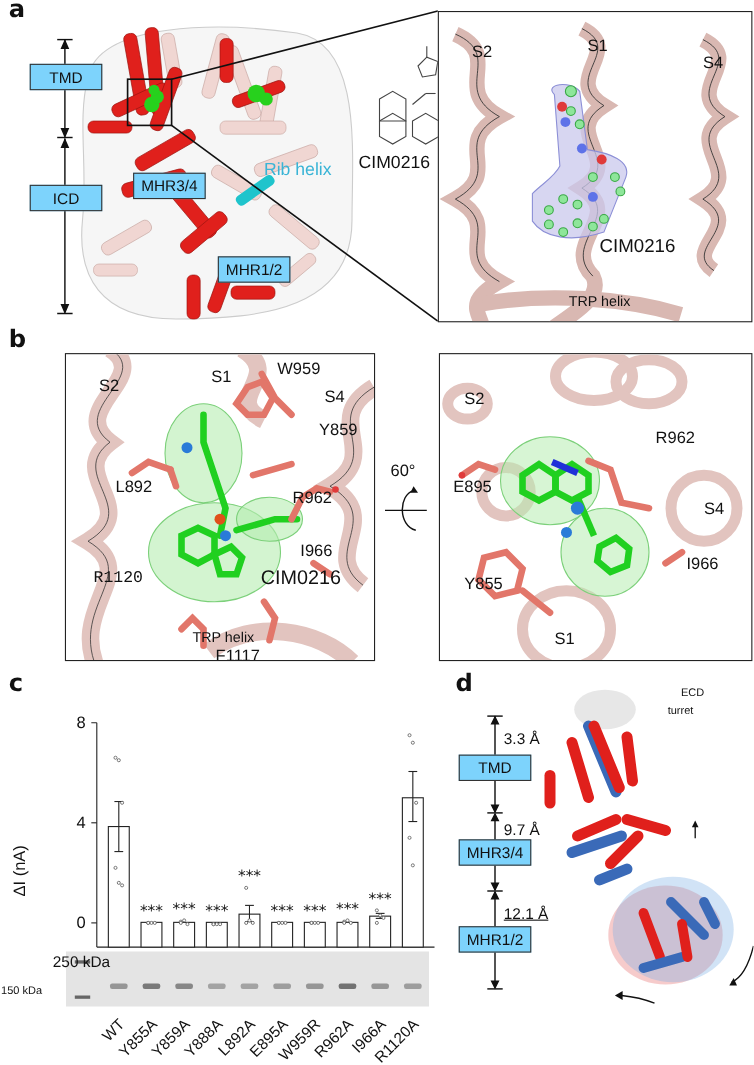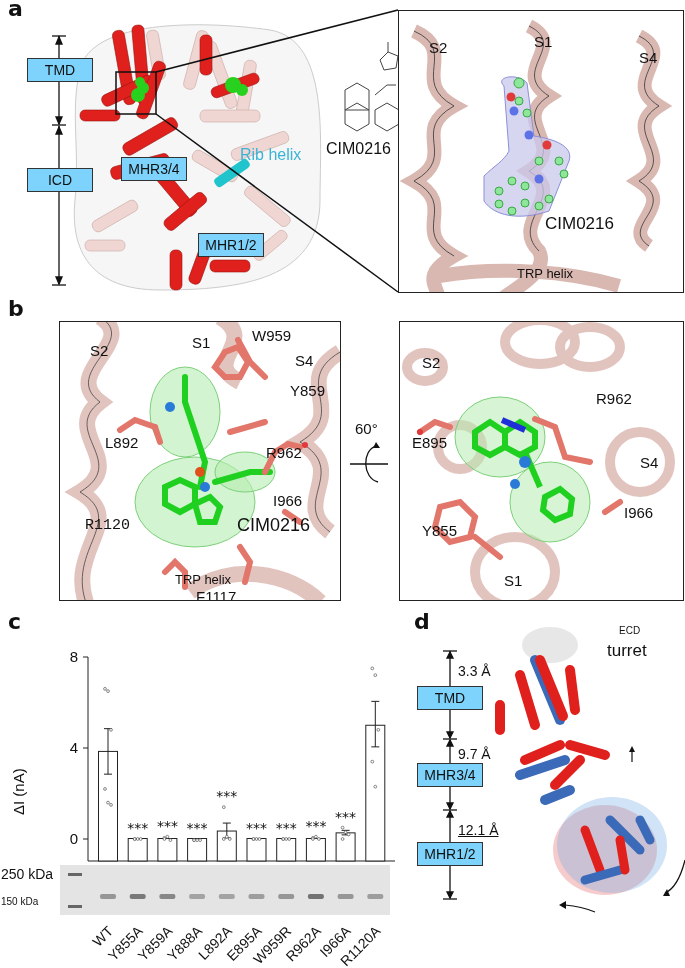--- a/index.html
+++ b/index.html
@@ -346,21 +346,21 @@
       <rect x="99.4" y="29" width="16" height="5" rx="2" fill="#555" fill-opacity="0.65"></rect>
       <rect x="129.1" y="29" width="16" height="5" rx="2" fill="#555" fill-opacity="0.45"></rect>
       <rect x="158.8" y="29" width="16" height="5" rx="2" fill="#555" fill-opacity="0.45"></rect>
       <rect x="188.5" y="29" width="16" height="5" rx="2" fill="#555" fill-opacity="0.5"></rect>
       <rect x="218.2" y="29" width="16" height="5" rx="2" fill="#555" fill-opacity="0.55"></rect>
       <rect x="247.89999999999998" y="29" width="16" height="5" rx="2" fill="#555" fill-opacity="0.8"></rect>
       <rect x="277.6" y="29" width="16" height="5" rx="2" fill="#555" fill-opacity="0.55"></rect>
       <rect x="307.3" y="29" width="16" height="5" rx="2" fill="#555" fill-opacity="0.5"></rect>
     </svg>
 </div>
-<div class="lbl" style="left:1px;top:866px;font-size:14px;">250 kDa</div>
+<div class="lbl" style="left:1px;top:866px;font-size:14px;padding-left:47px;">250 kDa</div>
 <div class="lbl" style="left:1px;top:896px;font-size:10px;">150 kDa</div>
 
 <div class="panel-letter" style="left:414px;top:609px;">d</div>
 
 <svg width="685" height="968" style="pointer-events:none">
   <g stroke="#111" stroke-width="1.3" fill="#111">
     <line x1="443" y1="651" x2="457" y2="651"></line>
     <line x1="450" y1="651" x2="450" y2="738"></line>
     <line x1="443" y1="739" x2="457" y2="739"></line>
     <line x1="450" y1="740" x2="450" y2="809"></line>
@@ -407,13 +407,13 @@
   <polygon points="566,901 559,905 566,909" fill="#111"></polygon>
 </svg>
 
 <div class="tag" style="left:417px;top:686px;width:64px;">TMD</div>
 <div class="tag" style="left:417px;top:763px;width:64px;">MHR3/4</div>
 <div class="tag" style="left:417px;top:842px;width:64px;">MHR1/2</div>
 <div class="lbl" style="left:458px;top:663px;font-size:14px;">3.3 Å</div>
 <div class="lbl" style="left:458px;top:746px;font-size:14px;">9.7 Å</div>
 <div class="lbl" style="left:458px;top:822px;font-size:14px;text-decoration:underline;">12.1 Å</div>
 <div class="lbl" style="left:607px;top:625px;font-size:10px;margin-left:12px;">ECD</div>
-<div class="lbl" style="left:607px;top:641px;font-size:17px;">turret</div>
+<div class="lbl" style="left:607px;top:641px;font-size:10px;">turret</div>
 
 </body></html>

